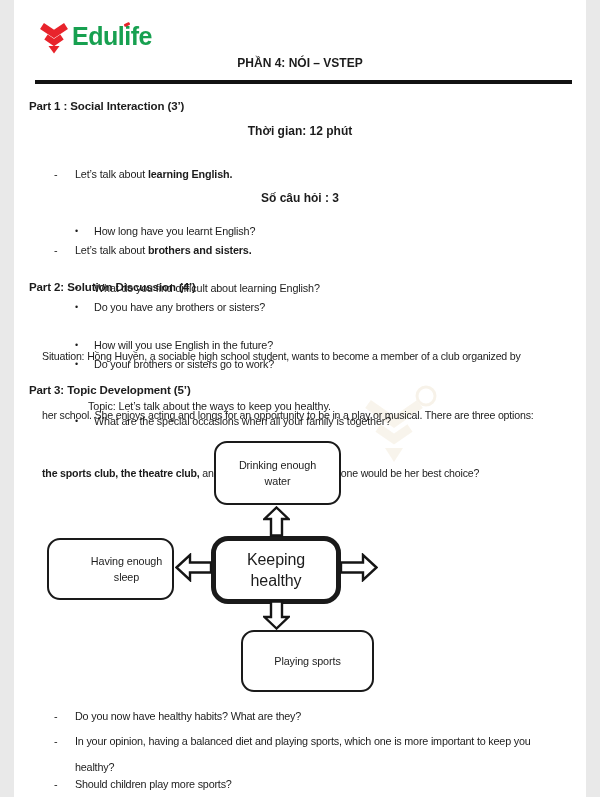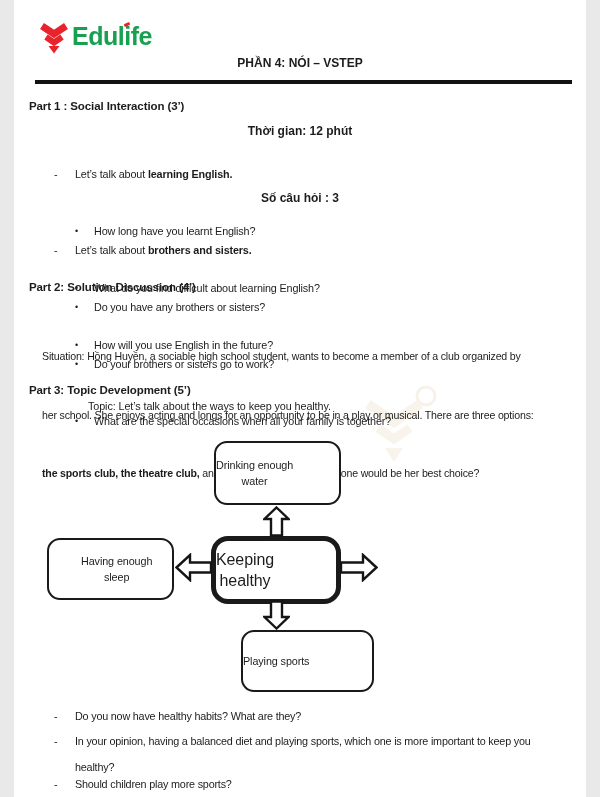--- a/index.html
+++ b/index.html
@@ -46,21 +46,21 @@
   .situation {
     position:absolute; left:28px; top:308px; width:560px;
     font-size:10.6px; line-height:19.5px; white-space:pre; letter-spacing:-0.18px;
   }
   .topic { position:absolute; left:30px; top:400px; font-size:10.8px; white-space:pre; letter-spacing:-0.1px;margin-left:44px; }
 
   
   .dbox {
     position:absolute; box-sizing:border-box; background:#fff;
     border:2px solid #1a1a1a; border-radius:13px;
-    display:flex; align-items:center; 
+    display:flex; align-items:center; justify-content:center;
     text-align:center; font-size:10.8px; line-height:16.5px;
     white-space:pre-line; letter-spacing:-0.1px;
   }
   .box-top    { left:200px; top:441px; width:127px; height:64px; }
   .box-left   { left:33px;  top:538px; width:127px; height:62px;padding-left:32px; }
   .box-center {
     left:197px; top:536px; width:130px; height:68px;
     border-width:5px; border-radius:17px;
     font-size:16px; font-weight:normal; line-height:21px;
   }

